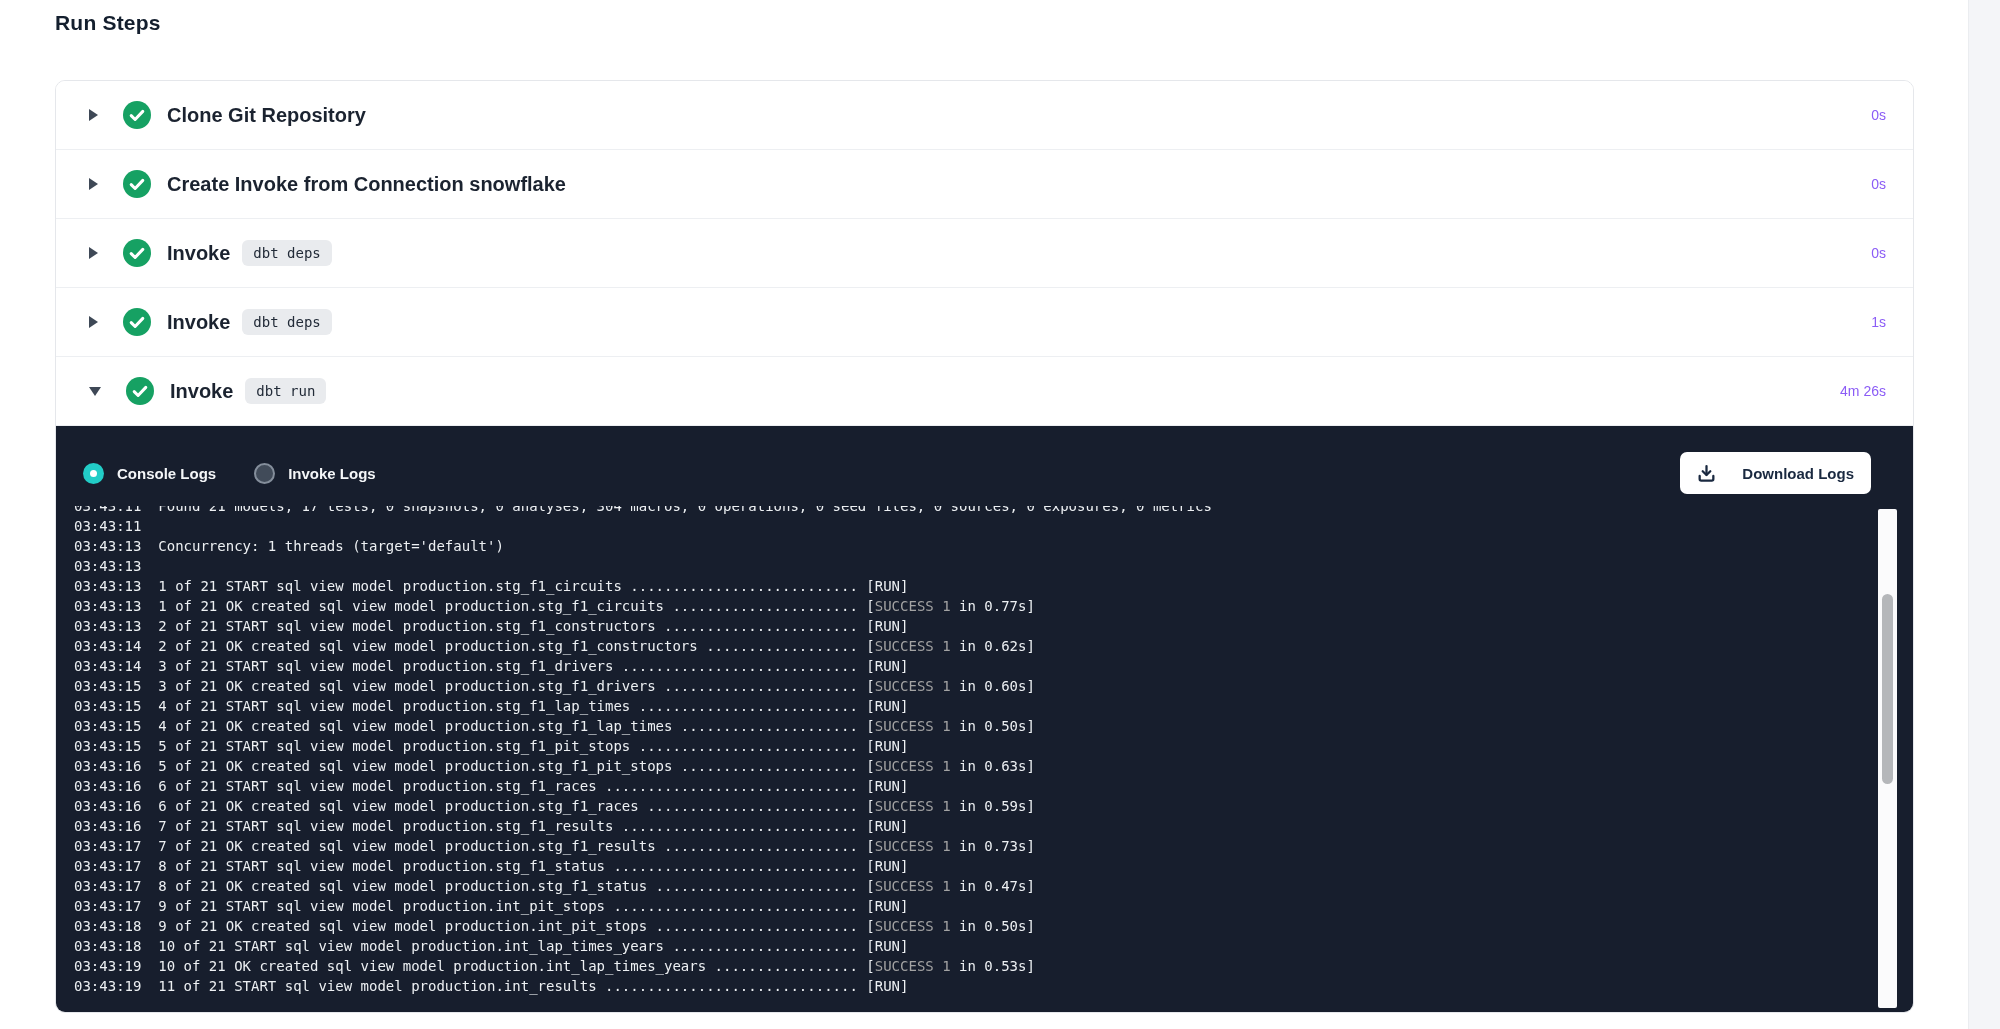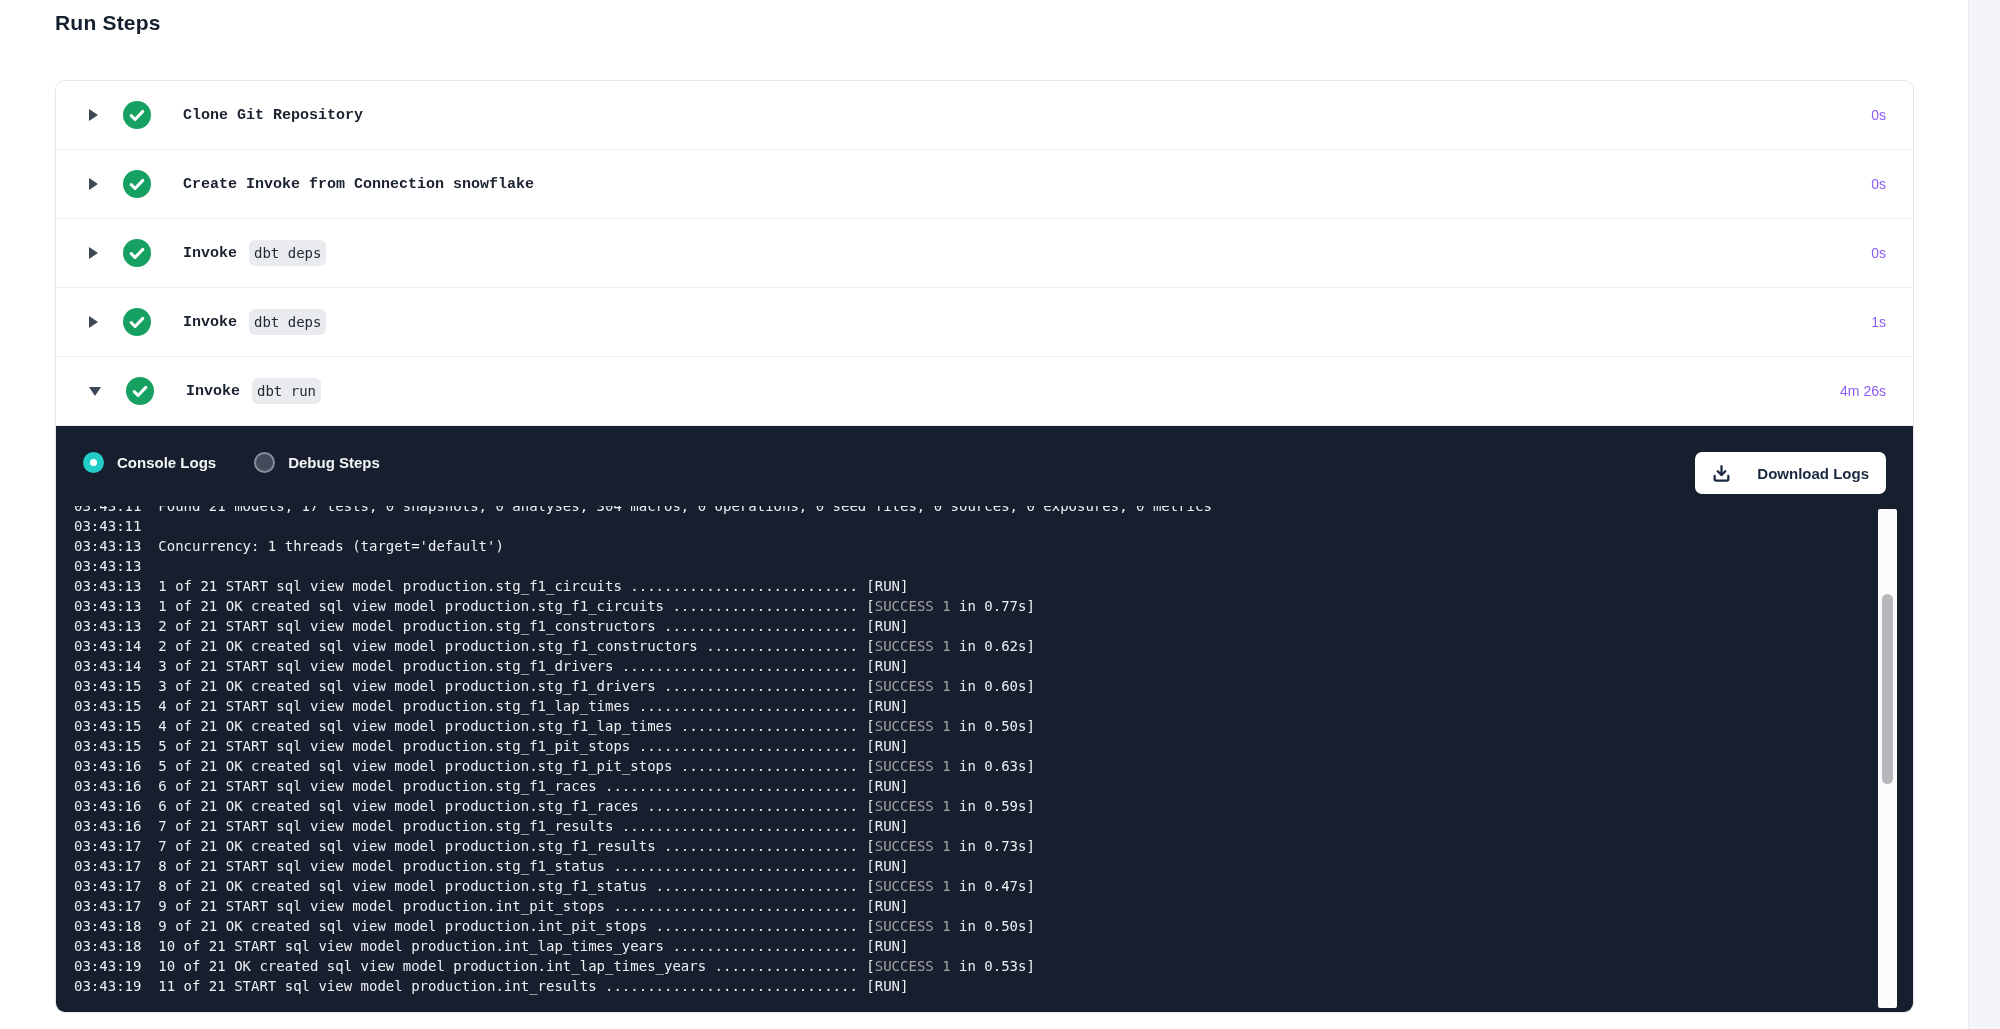--- a/index.html
+++ b/index.html
@@ -27,29 +27,29 @@
   
   .step-row {
     height:69px; display:flex; align-items:center;
     padding:0 27px 0 33px; background:#fff;
     border-bottom:1px solid #edeff2; cursor:pointer;
   }
   .chevron { width:0; height:0; flex:none; }
   .chevron.right { border-left:9px solid #3e4856; border-top:6px solid transparent; border-bottom:6px solid transparent; }
   .chevron.down  { border-top:9px solid #3e4856; border-left:6px solid transparent; border-right:6px solid transparent; }
   .check { width:28px; height:28px; margin-left:25px; flex:none; display:flex; }
-  .step-label { margin-left:32px; font-size:15px; font-weight:700; color:#1b2330;font-family:Liberation Mono, monospace; }
+  .step-label { margin-left:16px; font-size:20px; font-weight:700; color:#1b2330; }
   .step-badge {
-    margin-left:12px; background:#e9ebee; border-radius:6px; padding:5px 5px;
+    margin-left:12px; background:#e9ebee; border-radius:6px; padding:5px 11px;
     font-family:"DejaVu Sans Mono", monospace; font-size:14px; color:#222b38;
   }
   .step-duration { margin-left:auto; font-size:14px; color:#8b5cf6; }
   
   .log-panel { height:588px; background:#171e2d; position:relative; }
-  .log-header { display:flex; align-items:flex-start; padding:26px 27px 12px 27px; height:80px; }
+  .log-header { display:flex; align-items:center; padding:26px 42px 12px 27px; height:80px; }
   .radio-item { display:flex; align-items:center; margin-right:38px; cursor:pointer; }
   .radio-dot { width:21px; height:21px; border-radius:50%; position:relative; flex:none; }
   .radio-dot.on { background:#22cdc7; }
   .radio-dot.on::after { content:""; position:absolute; left:7px; top:7px; width:7px; height:7px; border-radius:50%; background:#fff; }
   .radio-dot.off { background:#414b59; border:2px solid #848e9b; }
   .radio-label { margin-left:13px; font-size:15px; font-weight:700; color:#f4f6f8; }
   .dl-btn {
     margin-left:auto; display:flex; align-items:center; gap:26px;
     background:#fff; border:none; border-radius:7px; height:42px; padding:0 17px;
     font-family:"Liberation Sans", sans-serif; font-size:15px; font-weight:700;
@@ -151,21 +151,21 @@
   <div class="log-panel">
     <div class="log-header">
       <div id="log-tabs" style="display:flex;align-items:center;">
   <label class="radio-item">
     <span class="radio-dot on"></span>
     <span class="radio-label">Console Logs</span>
   </label>
 
   <label class="radio-item">
     <span class="radio-dot off"></span>
-    <span class="radio-label">Debug Steps</span>
+    <span class="radio-label">Invoke Logs</span>
   </label>
 </div>
       <button class="dl-btn">
         <span style="display:flex;">
           <svg width="19" height="19" viewBox="0 0 20 20">
             <path d="M10 2.2v9" stroke="#1a2940" stroke-width="2.4" fill="none" stroke-linecap="round"></path>
             <path d="M6 7.6l4 4 4-4" stroke="#1a2940" stroke-width="2.4" fill="none" stroke-linecap="round" stroke-linejoin="round"></path>
             <path d="M2.8 12.6v3.2c0 .9.7 1.6 1.6 1.6h11.2c.9 0 1.6-.7 1.6-1.6v-3.2" stroke="#1a2940" stroke-width="2.4" fill="none" stroke-linecap="round" stroke-linejoin="round"></path>
           </svg>
         </span>

